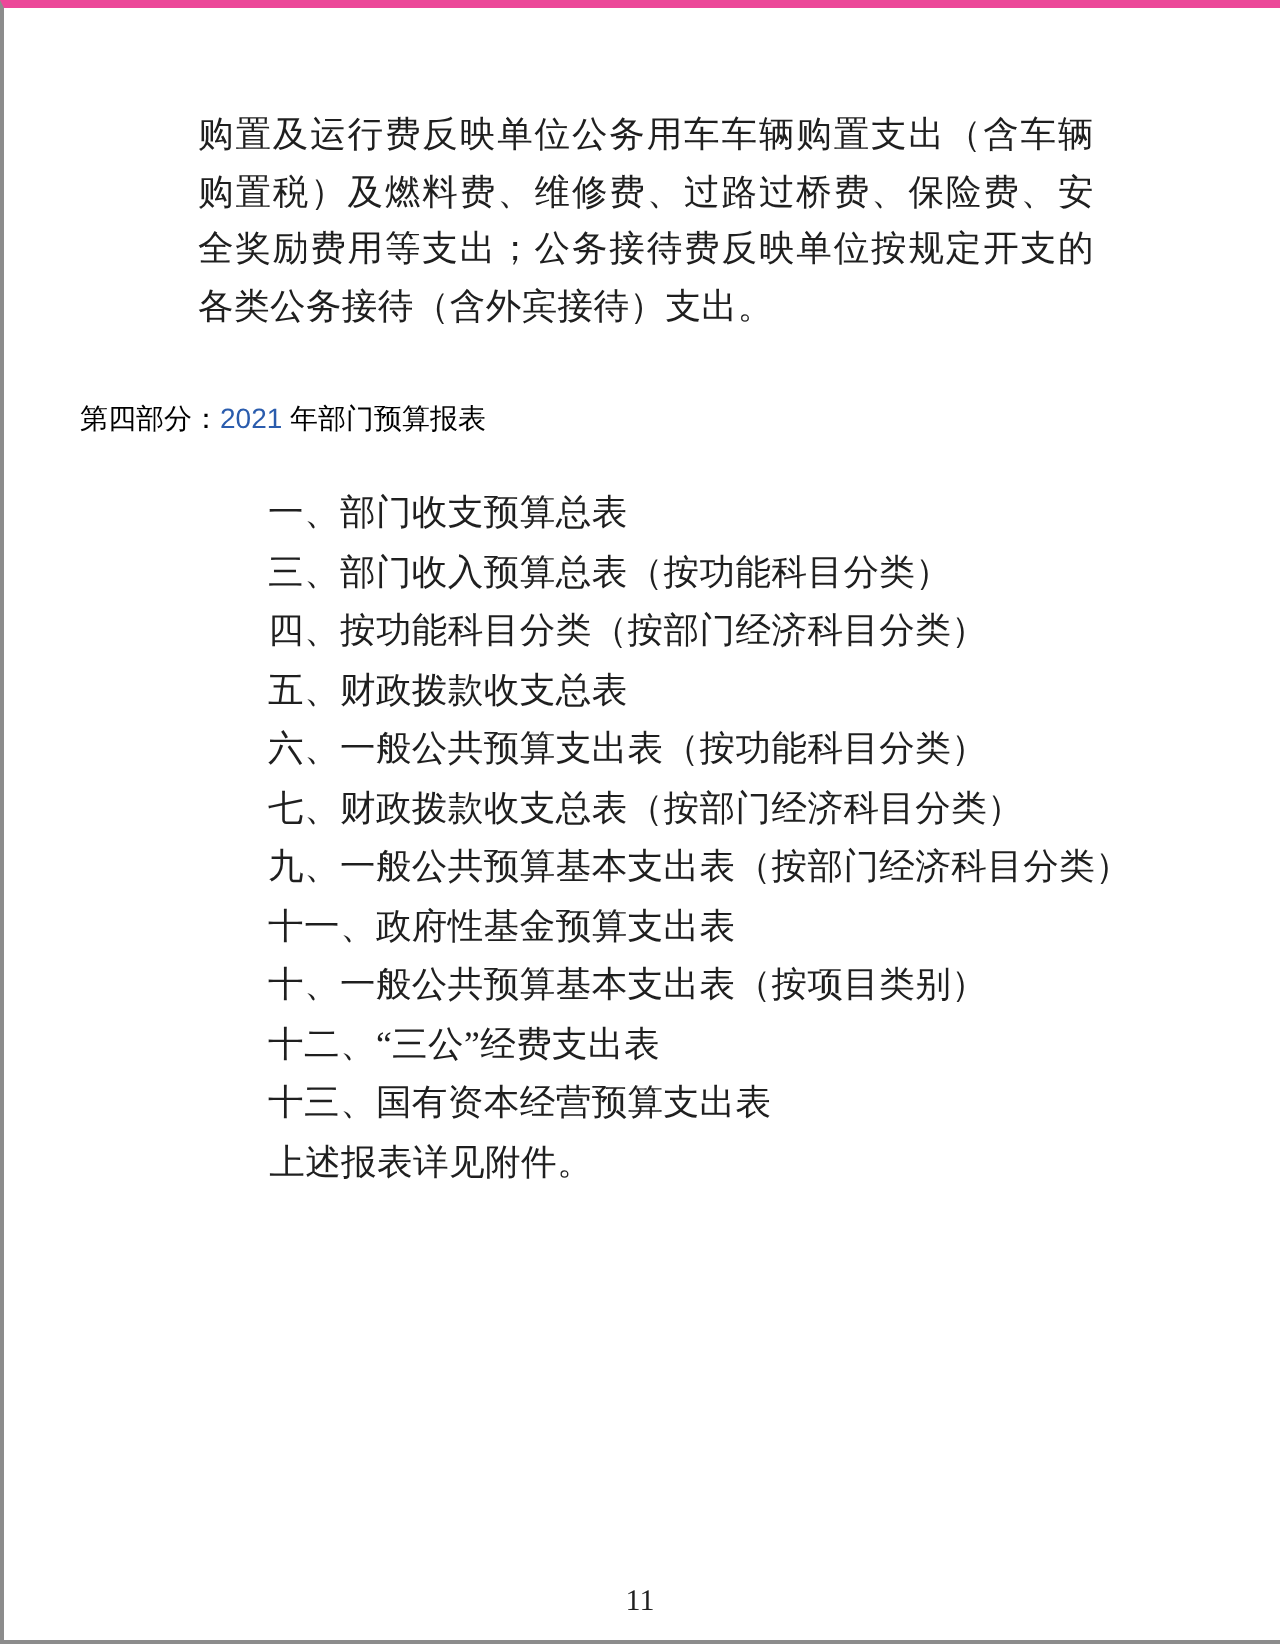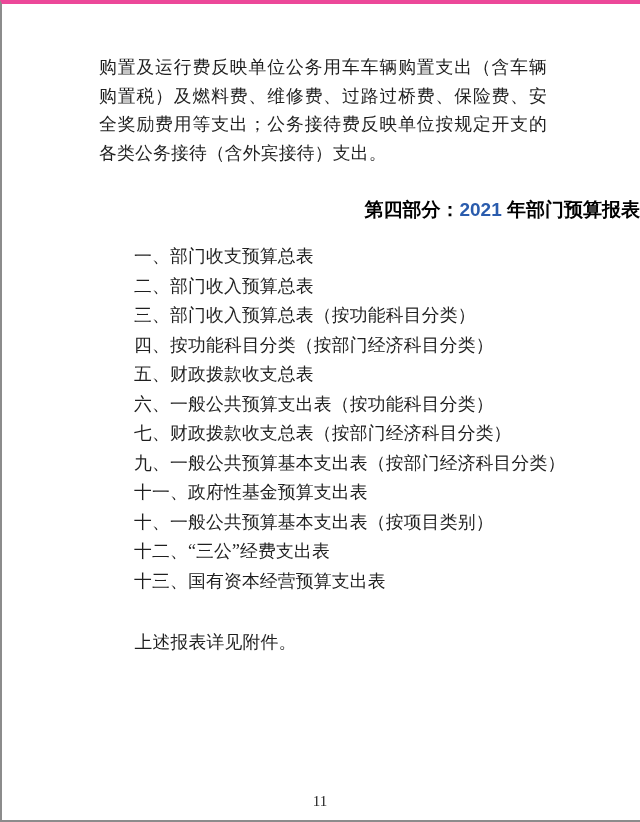--- a/index.html
+++ b/index.html
@@ -24,49 +24,47 @@
     margin: 49px 93px 0 97px;
     font-size: 17.8px;
     line-height: 28.6px;
     text-align: justify;
     text-justify: inter-character;
     letter-spacing: 0.2px;
   }
   .section-title {
     margin-top: 28px;
     margin-left: 38px;
-    text-align: right;
+    text-align: left;
     font-family: "Liberation Sans", "DejaVu Sans", sans-serif;
-    font-weight: bold;
-    font-size: 19px;
+    font-weight: normal;
+    font-size: 14px;
     line-height: 29px;
     color: #000000;
     white-space: nowrap;
   }
   .section-title .year {
     color: #2a5cad;
   }
   .report-list {
     margin-top: 18px;
     margin-left: 132px;
   }
   .report-list .item {
     font-size: 17.8px;
     line-height: 29.5px;
     white-space: nowrap;
     letter-spacing: 0.2px;
   }
   .closing-note {
-    margin-top: 33px;
     margin-left: 97px;
     text-indent: 2em;
     font-size: 17.8px;
     line-height: 29px;
     letter-spacing: 0.2px;
-    font-family: Liberation Mono, monospace;
   }
   .page-number {
     position: absolute;
     top: 791px;
     left: 0;
     width: 636px;
     text-align: center;
     font-size: 15px;
     line-height: 13px;
     color: #1f1f1f;
@@ -79,21 +77,20 @@
 <div class="page">
 
   <div class="body-paragraph">购置及运行费反映单位公务用车车辆购置支出（含车辆购置税）及燃料费、维修费、过路过桥费、保险费、安全奖励费用等支出；公务接待费反映单位按规定开支的各类公务接待（含外宾接待）支出。</div>
 
   <div class="section-title">
     <span>第四部分：</span><span class="year">2021</span><span> 年部门预算报表</span>
   </div>
 
   <div class="report-list">
     <div class="item">一、部门收支预算总表</div>
-    <div class="item">二、部门收入预算总表</div>
     <div class="item">三、部门收入预算总表（按功能科目分类）</div>
     <div class="item">四、按功能科目分类（按部门经济科目分类）</div>
     <div class="item">五、财政拨款收支总表</div>
     <div class="item">六、一般公共预算支出表（按功能科目分类）</div>
     <div class="item">七、财政拨款收支总表（按部门经济科目分类）</div>
     <div class="item">九、一般公共预算基本支出表（按部门经济科目分类）</div>
     <div class="item">十一、政府性基金预算支出表</div>
     <div class="item">十、一般公共预算基本支出表（按项目类别）</div>
     <div class="item">十二、“三公”经费支出表</div>
     <div class="item">十三、国有资本经营预算支出表</div>

